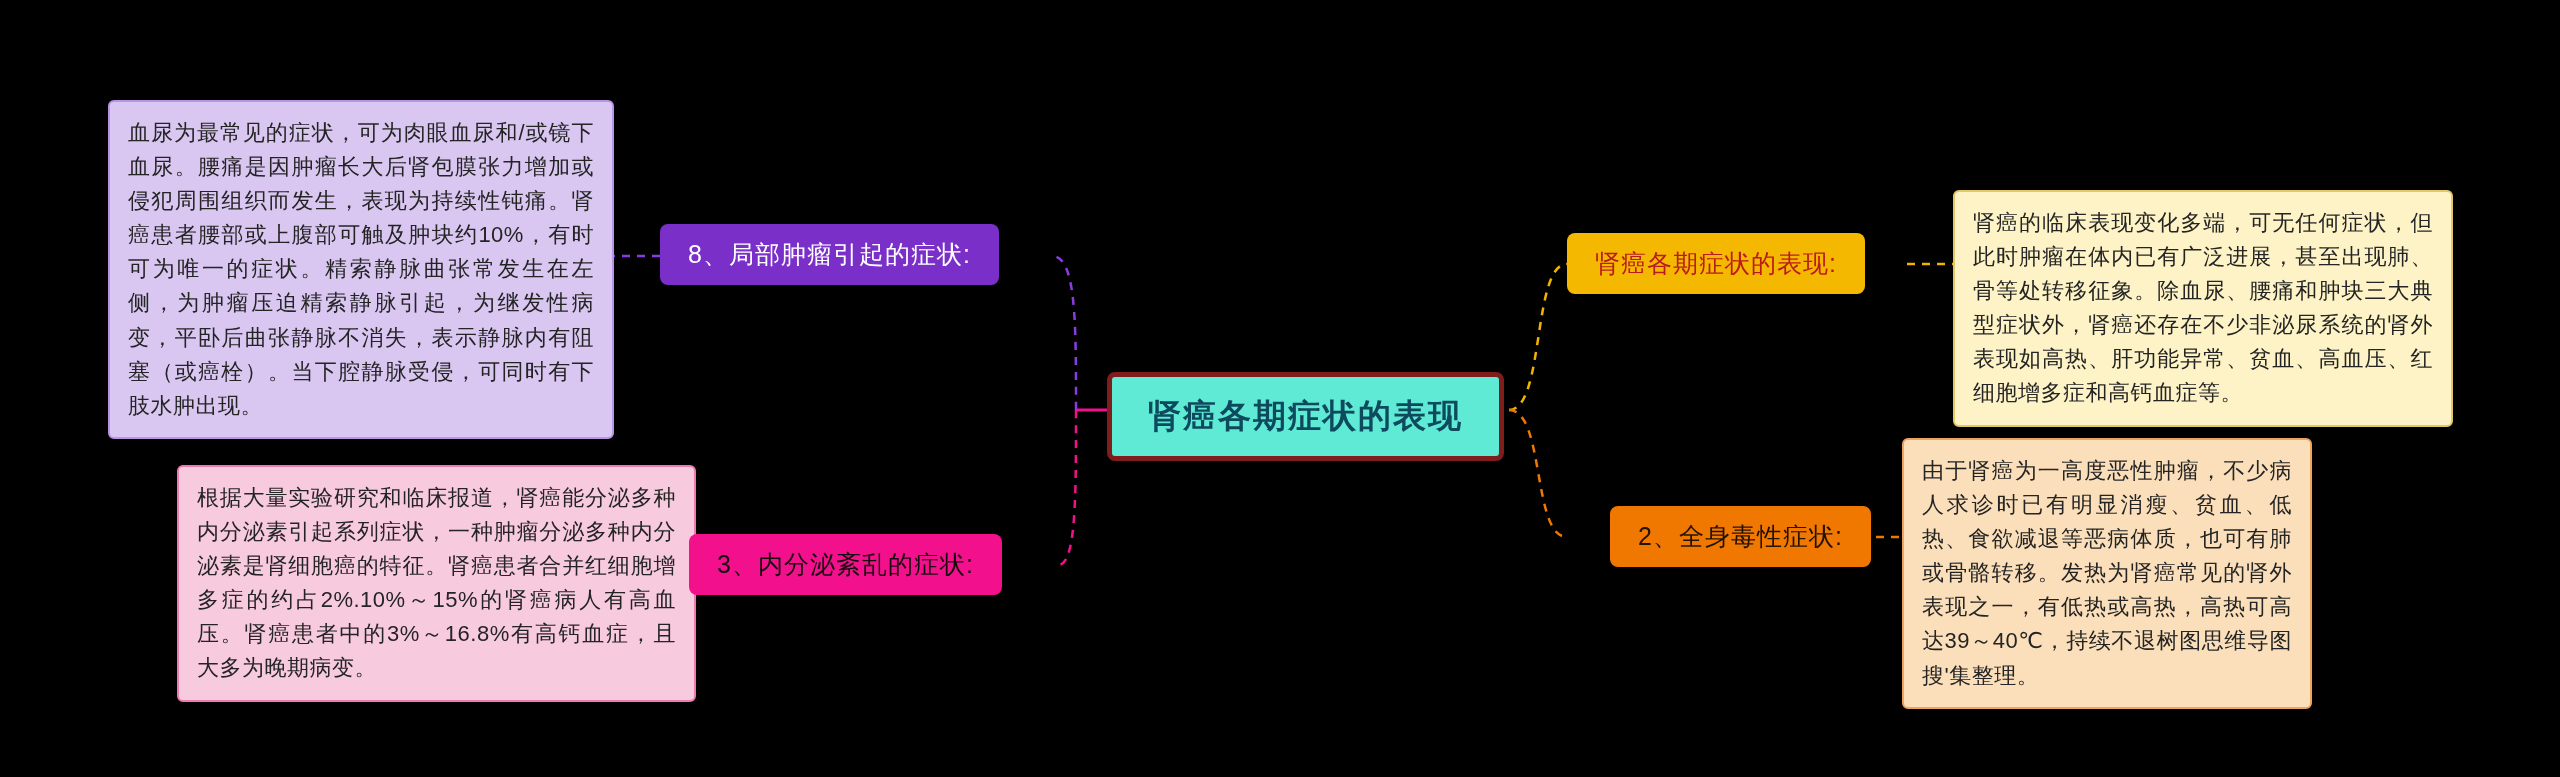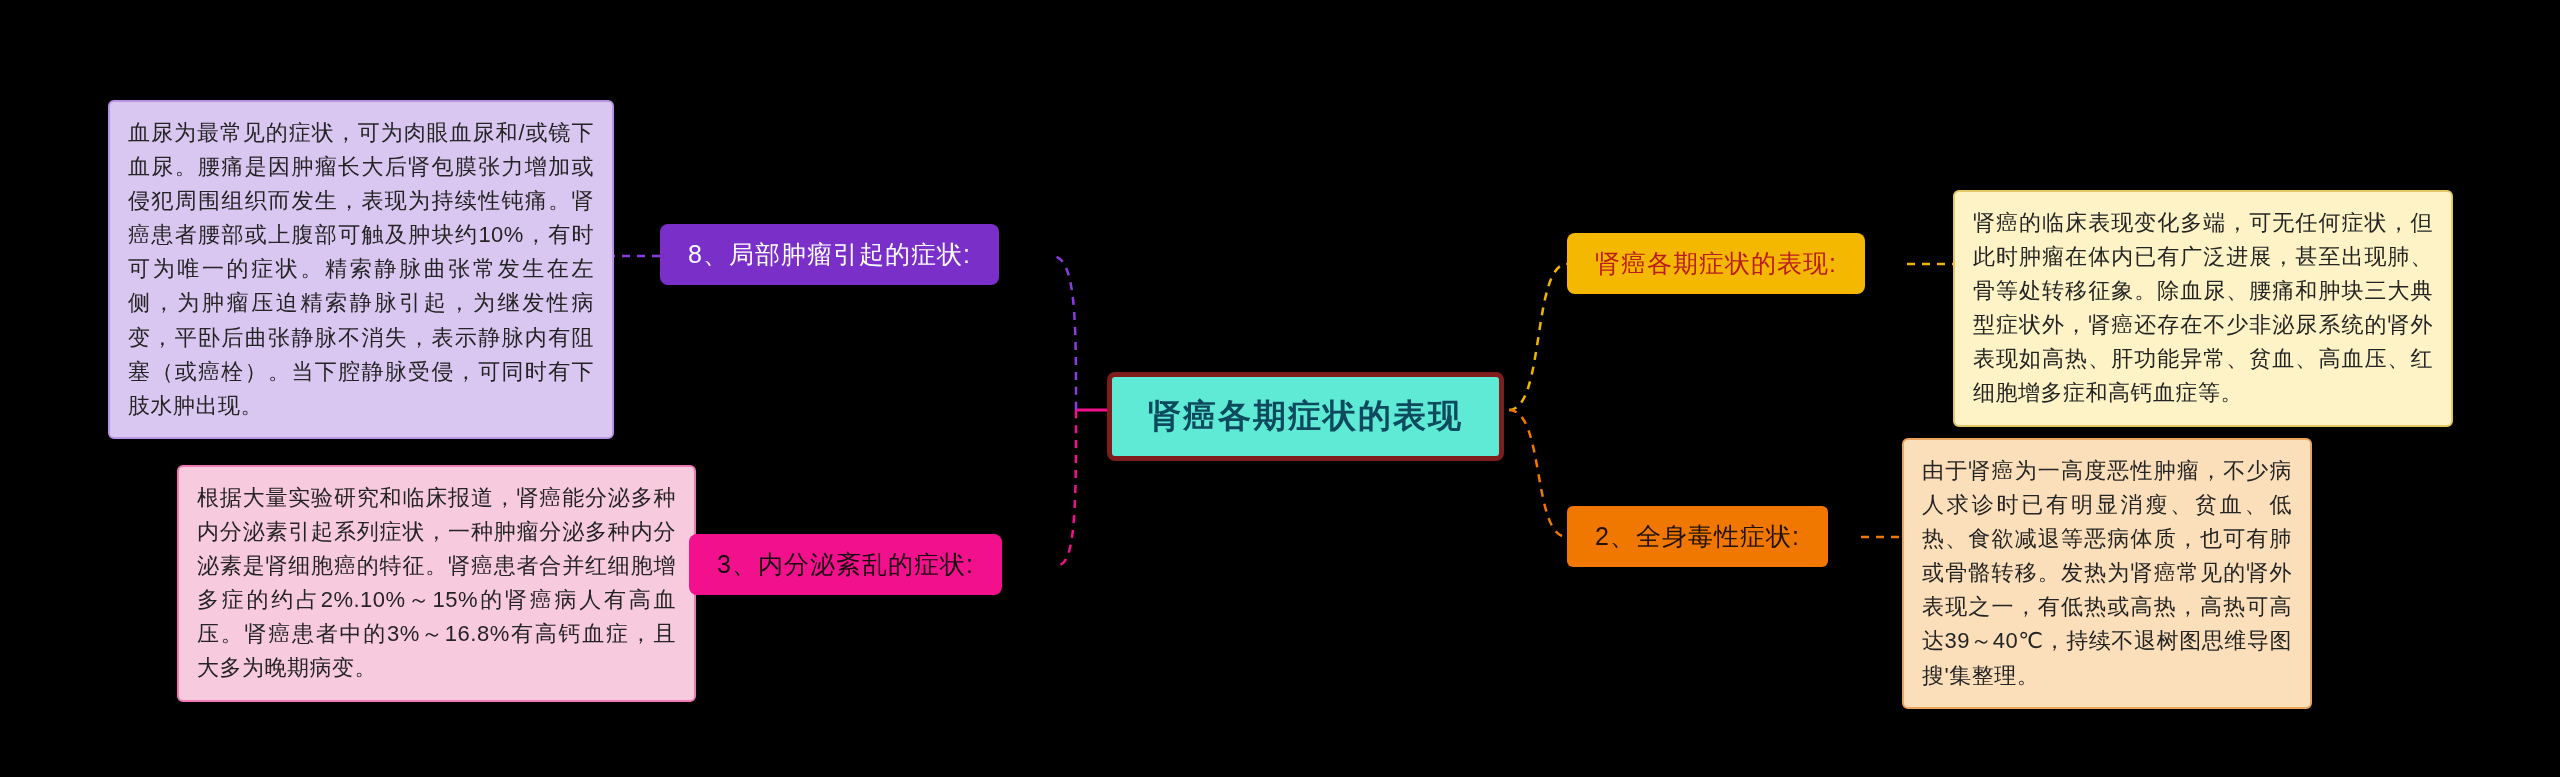--- a/index.html
+++ b/index.html
@@ -109,17 +109,17 @@
   <div class="detail-box detail-pink" style="left:131px; top:465px; width:519px; min-height:206px;margin-left:46px;">根据大量实验研究和临床报道，肾癌能分泌多种内分泌素引起系列症状，一种肿瘤分泌多种内分泌素是肾细胞癌的特征。肾癌患者合并红细胞增多症的约占2%.10%～15%的肾癌病人有高血压。肾癌患者中的3%～16.8%有高钙血症，且大多为晚期病变。</div>
 
   <div class="branch-node node-pink" style="left:689px; top:534px;">3、内分泌紊乱的症状:</div>
 
   <div class="central-node">肾癌各期症状的表现</div>
 
   <div class="branch-node node-yellow" style="left:1567px; top:233px;">肾癌各期症状的表现:</div>
 
   <div class="detail-box detail-yellow" style="left:1953px; top:166px; width:500px; min-height:212px;margin-top:24px;">肾癌的临床表现变化多端，可无任何症状，但此时肿瘤在体内已有广泛进展，甚至出现肺、骨等处转移征象。除血尿、腰痛和肿块三大典型症状外，肾癌还存在不少非泌尿系统的肾外表现如高热、肝功能异常、贫血、高血压、红细胞增多症和高钙血症等。</div>
 
-  <div class="branch-node node-orange" style="left:1567px; top:506px;border-radius:6px;">2、全身毒性症状:</div>
+  <div class="branch-node node-orange" style="left:1610px; top:506px;">2、全身毒性症状:</div>
 
   <div class="detail-box detail-orange" style="left:1902px; top:438px; width:410px; min-height:224px;">由于肾癌为一高度恶性肿瘤，不少病人求诊时已有明显消瘦、贫血、低热、食欲减退等恶病体质，也可有肺或骨骼转移。发热为肾癌常见的肾外表现之一，有低热或高热，高热可高达39～40℃，持续不退树图思维导图搜'集整理。</div>
 
 </div>
 
 </body></html>

